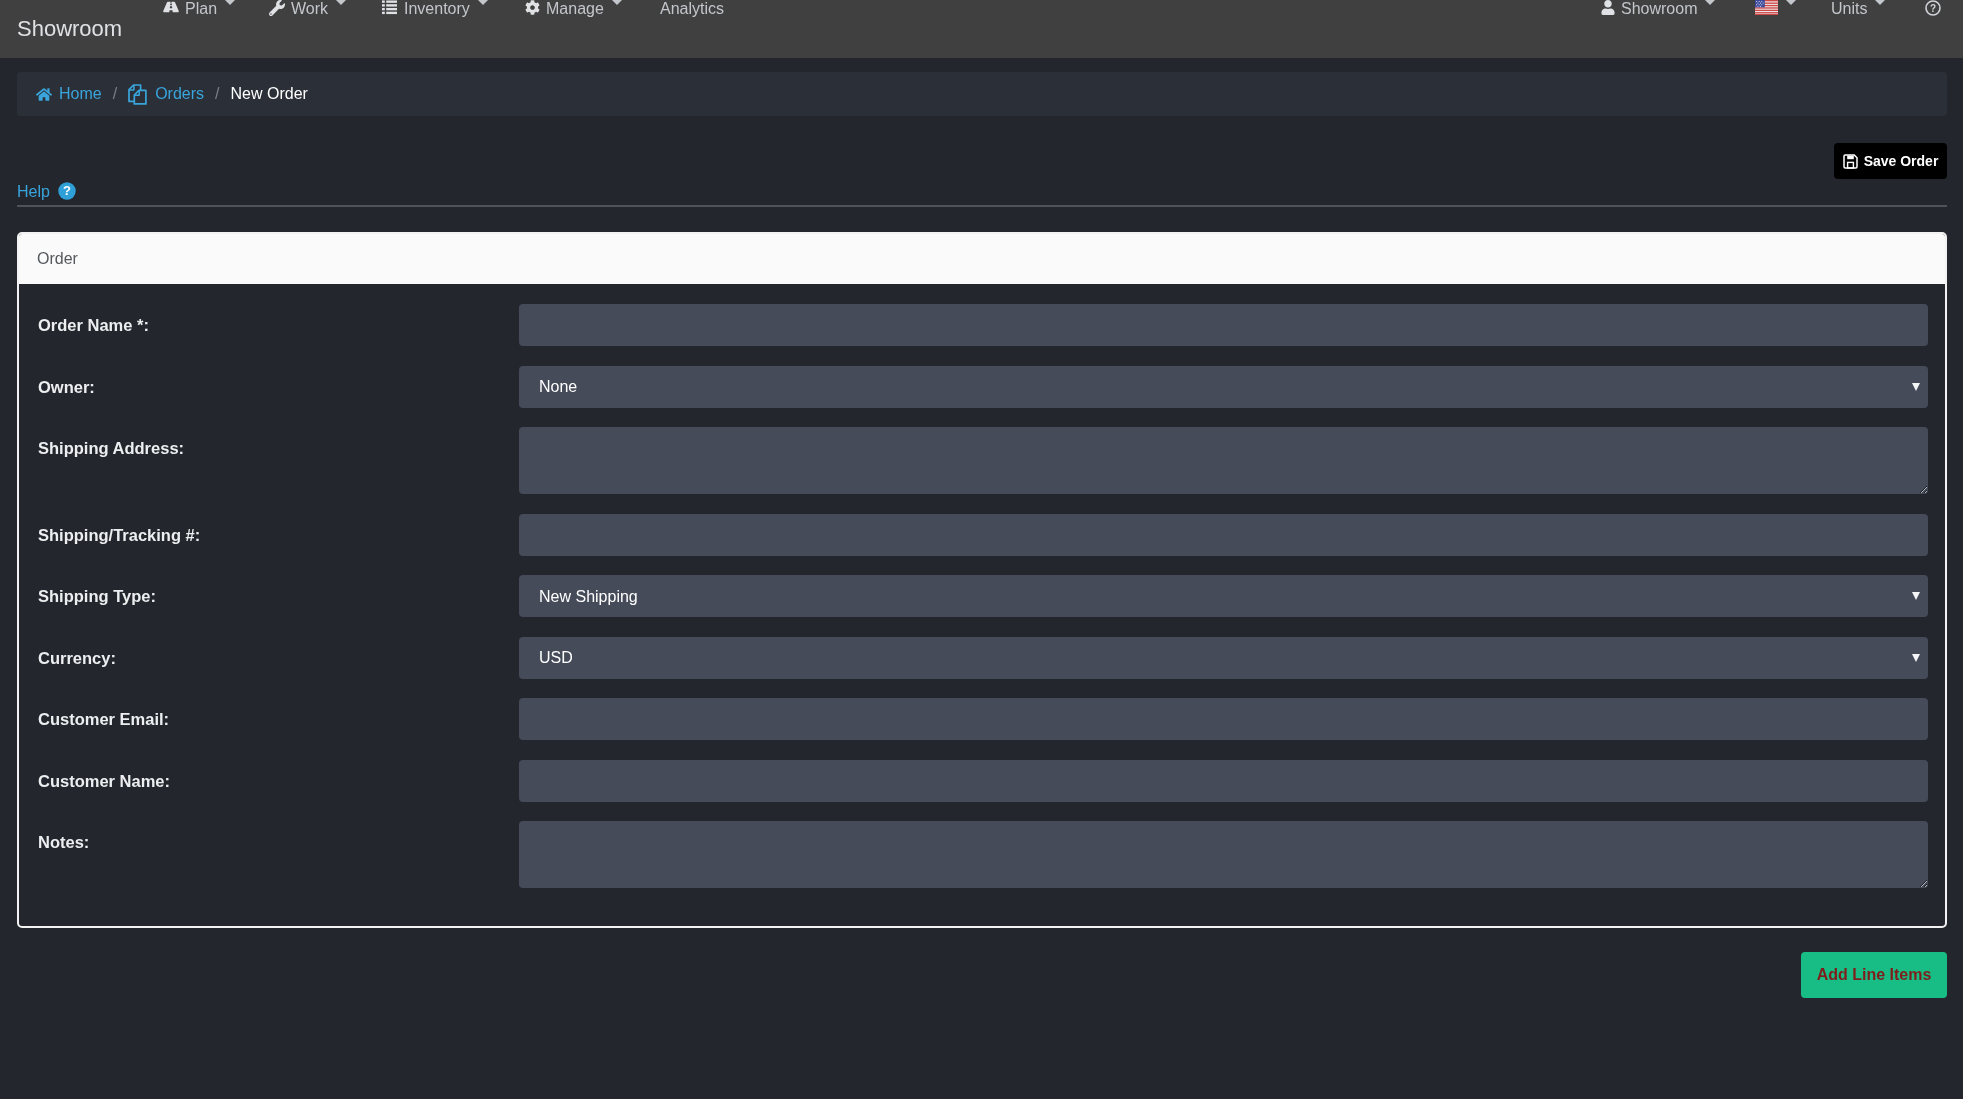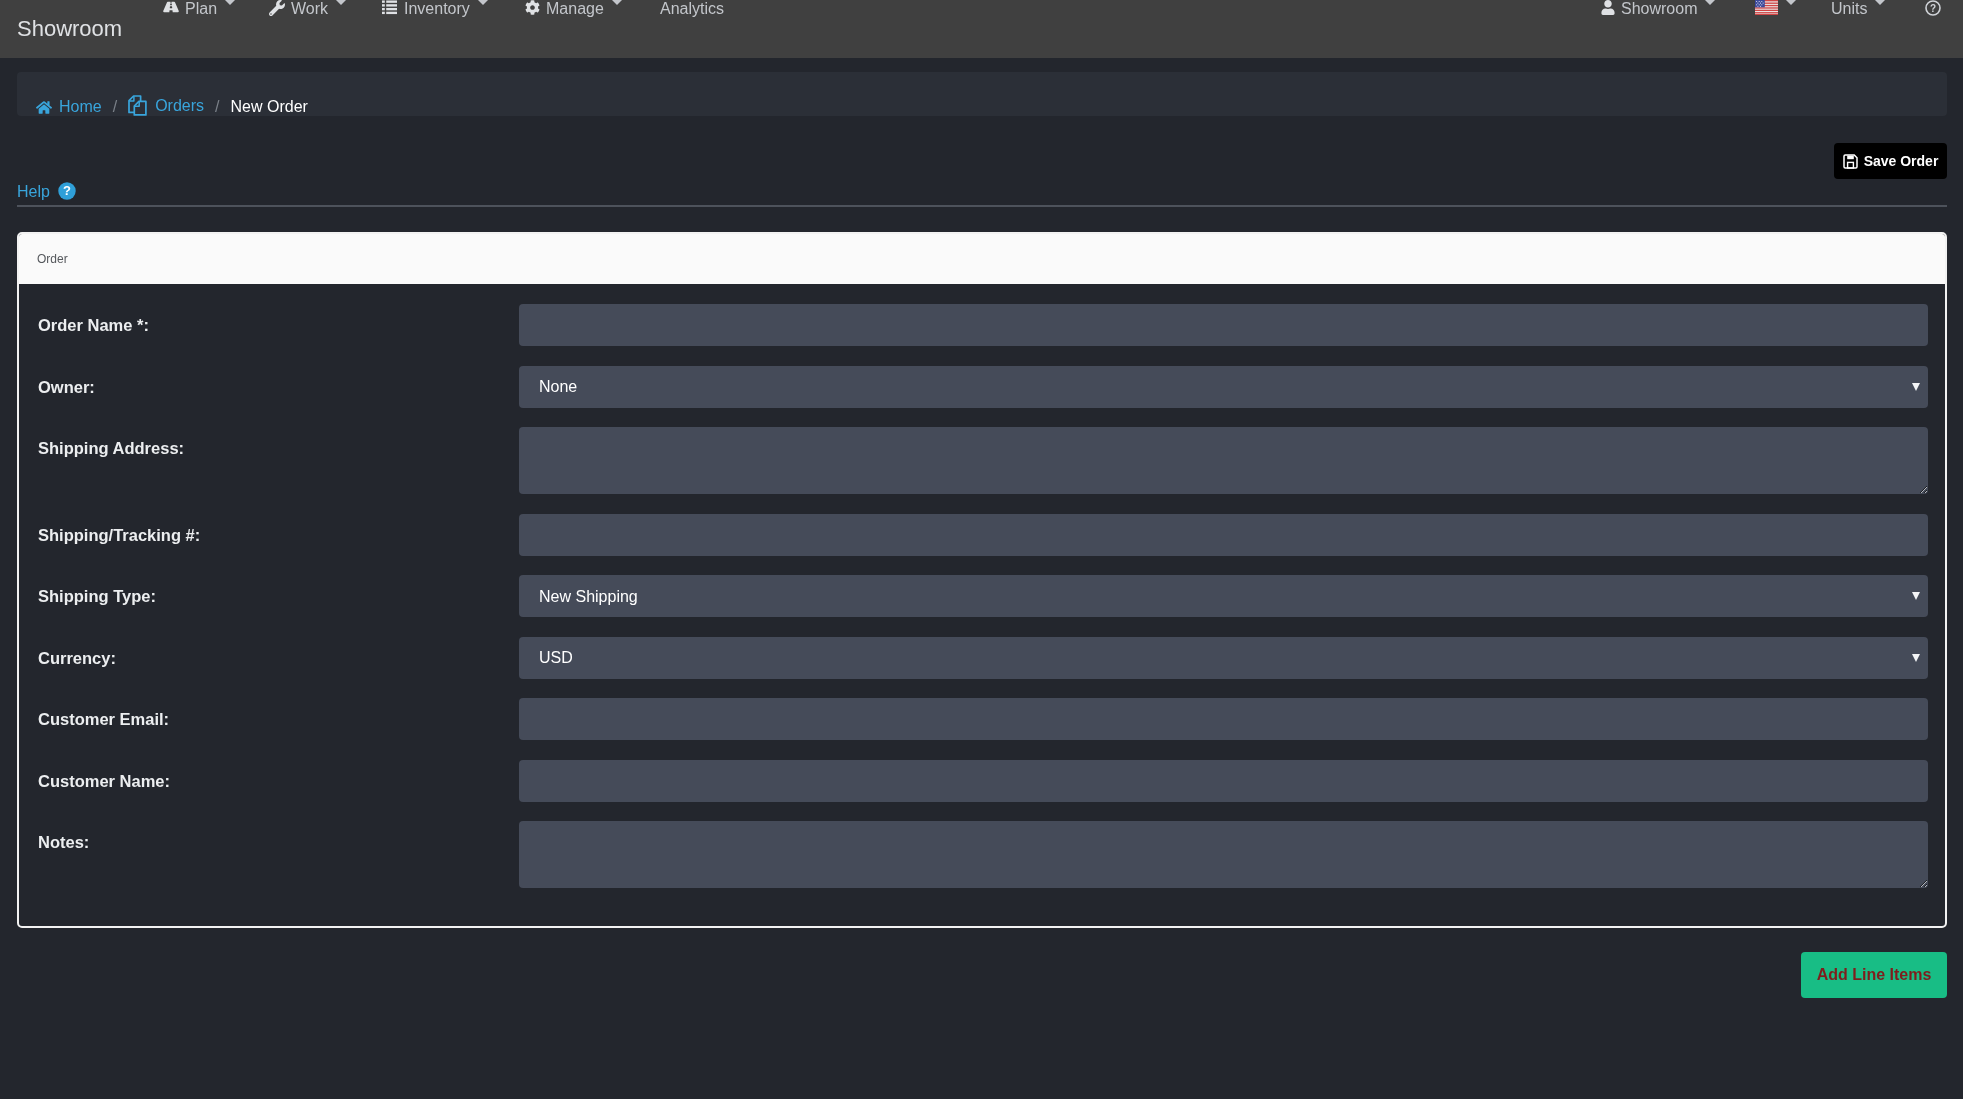--- a/index.html
+++ b/index.html
@@ -3,31 +3,31 @@
 <meta charset="utf-8">
 <style>
 * { margin:0; padding:0; box-sizing:border-box; }
 html,body { width:1963px; height:1099px; background:#23262d; font-family:"Liberation Sans", sans-serif; overflow:hidden; }
 .navbar { position:relative; height:58px; background:#404040; }
 .brand { position:absolute; left:17px; top:0; line-height:58px; font-size:22px; color:#dfe1e4; }
 .navitem { position:absolute; top:0; height:58px; display:flex; align-items:flex-start; color:#c3c6cb; font-size:16px; }
 .navitem svg { margin-right:6px; }
 .caret { display:inline-block; width:0; height:0; border-left:5px solid transparent; border-right:5px solid transparent; border-top:5px solid #c3c6cb; margin-left:8px; }
 .crumbwrap { margin:14px 16px 0 17px; }
-.breadcrumb { height:44px; background:#2b2f37; border-radius:4px; display:flex; align-items:flex-end; padding-left:19px; font-size:16px; }
+.breadcrumb { height:44px; background:#2b2f37; border-radius:4px; display:flex; align-items:center; padding-left:19px; font-size:16px; }
 .breadcrumb a { color:#39a5dc; text-decoration:none; display:flex; align-items:center; }
 .breadcrumb .sep { color:#7a8088; margin:0 11px; }
 .breadcrumb .cur { color:#fff; }
 .toolrow { margin:27px 16px 0 17px; text-align:right; }
 .btn-save { display:inline-flex; align-items:center; justify-content:center; width:113px; height:36px; background:#000000; border:none; border-radius:4px; color:#fff; font-size:14px; font-weight:bold; font-family:"Liberation Sans",sans-serif; }
 .helprow { margin:0 16px 0 17px; text-align:left; height:26px; line-height:26px; font-size:16px; }
 .helprow a { color:#39a5dc; text-decoration:none; }
 hr.sep { border:none; border-top:2px solid #4d525b; margin:0 16px 0 17px; }
 .panel { margin:25px 16px 0 17px; border:2px solid #f2f2f2; border-radius:5px; }
-.panel-head { height:50px; background:#fafafa; border-radius:3px 3px 0 0; line-height:50px; padding-left:18px; color:#55585c; font-size:12px; }
+.panel-head { height:50px; background:#fafafa; border-radius:3px 3px 0 0; line-height:50px; padding-left:18px; color:#55585c; font-size:16px; }
 .panel-body { padding:20px 17px 38px 19px; }
 .frow { display:flex; margin-bottom:19.5px; }
 .frow:last-child { margin-bottom:0; }
 .flabel { width:481px; font-weight:bold; font-size:16.5px; color:#eceef0; line-height:42px; }
 .fctrl { flex:1; position:relative;text-decoration:underline; }
 .inp, .sel, .txa { width:100%; background:#454b59; border:none; border-radius:4px; color:#fff; font-size:16px; font-family:"Liberation Sans",sans-serif; padding:0 16px; outline:none; }
 .inp { height:42px; }
 .sel { height:42px; -webkit-appearance:none; appearance:none; padding-left:20px; }
 .txa { display:block; height:67px; padding-top:9px; }
 .selcaret { position:absolute; right:8px; top:50%; margin-top:-4px; width:0; height:0; border-left:4.5px solid transparent; border-right:4.5px solid transparent; border-top:8.5px solid #f4f5f7; pointer-events:none; }

